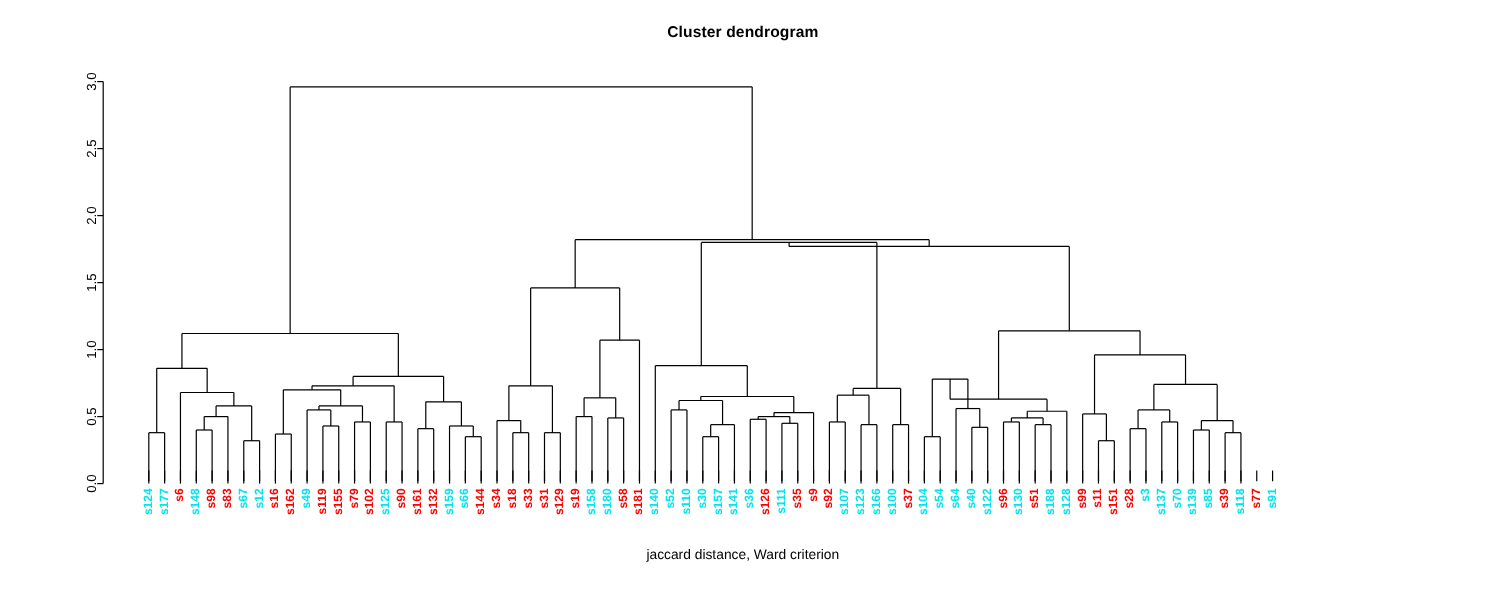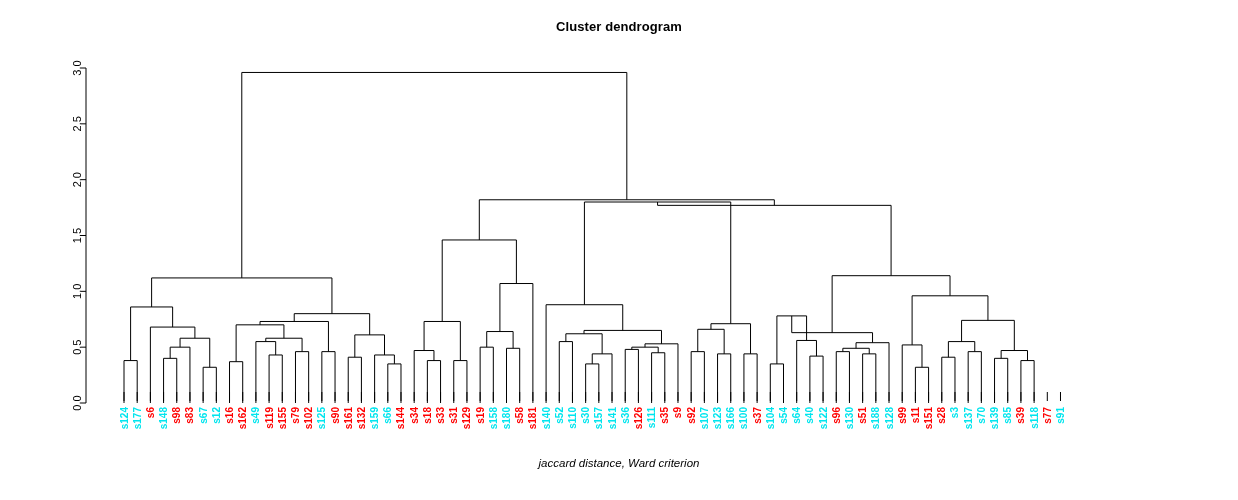--- a/index.html
+++ b/index.html
@@ -2,21 +2,21 @@
 <html><head>
 <meta charset="utf-8">
 <style>
   html,body{margin:0;padding:0;background:#ffffff;}
   body{width:1238px;height:500px;overflow:hidden;
        font-family:"Liberation Sans",sans-serif;}
   #root{position:relative;width:1238px;height:500px;background:#fff;}
   #title{position:absolute;left:0;top:19px;width:1238px;text-align:center;
          font-size:13px;font-weight:bold;color:#000;letter-spacing:0.1px;}
   #xlab{position:absolute;left:0;top:457px;width:1238px;text-align:center;
-        font-size:11.5px;color:#000;font-style:italic;}
+        font-size:11.5px;color:#000;}
   #plot{position:absolute;left:0;top:0;width:1238px;height:500px;}
   .axlabel{font-family:"Liberation Sans",sans-serif;font-size:11px;fill:#000;}
   .leaflabel{font-family:"Liberation Sans",sans-serif;font-size:10px;font-weight:bold;}
   svg{display:block;}
 </style>
 </head>
 <body>
 
 <div id="root">
 

